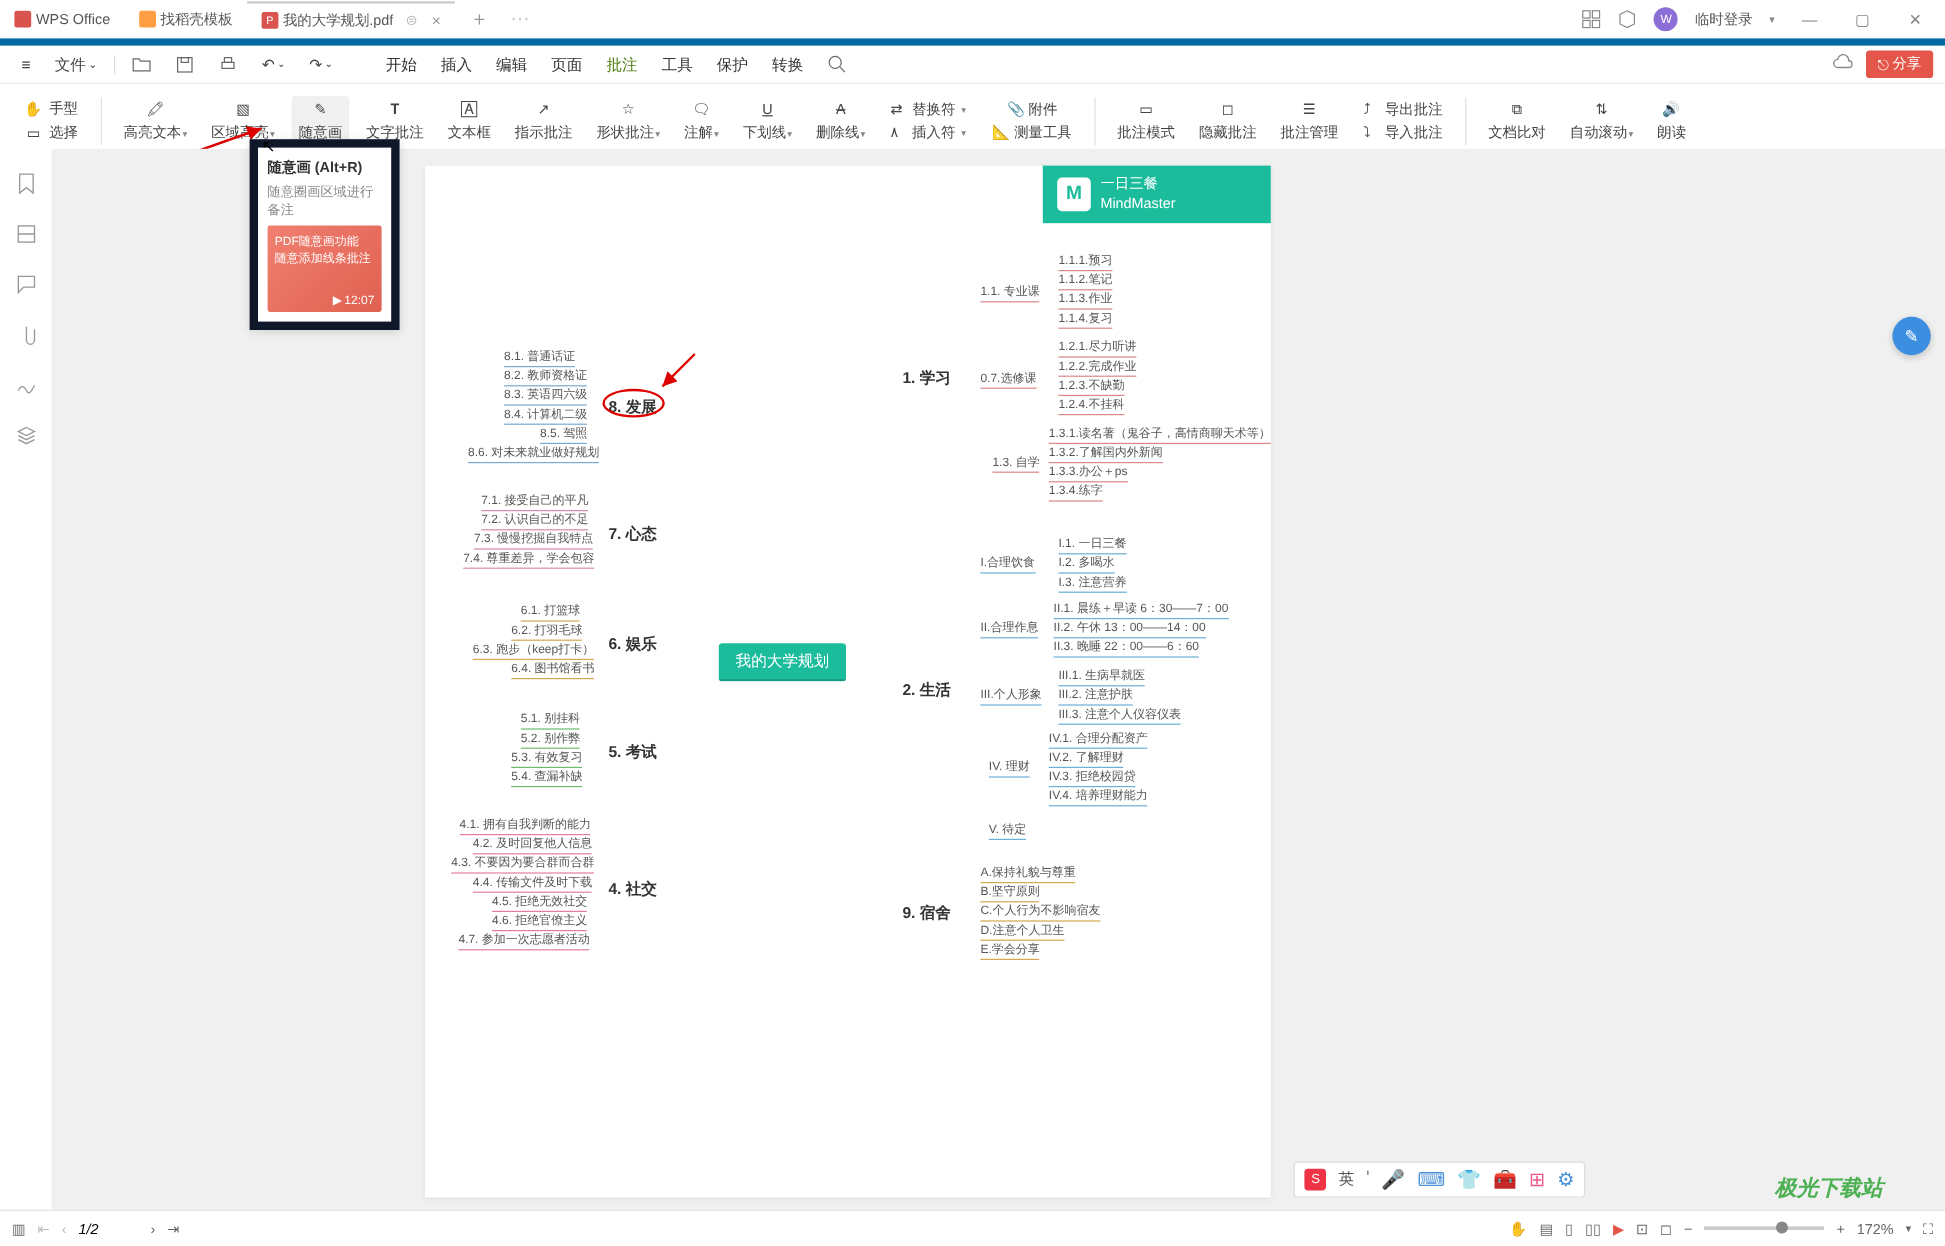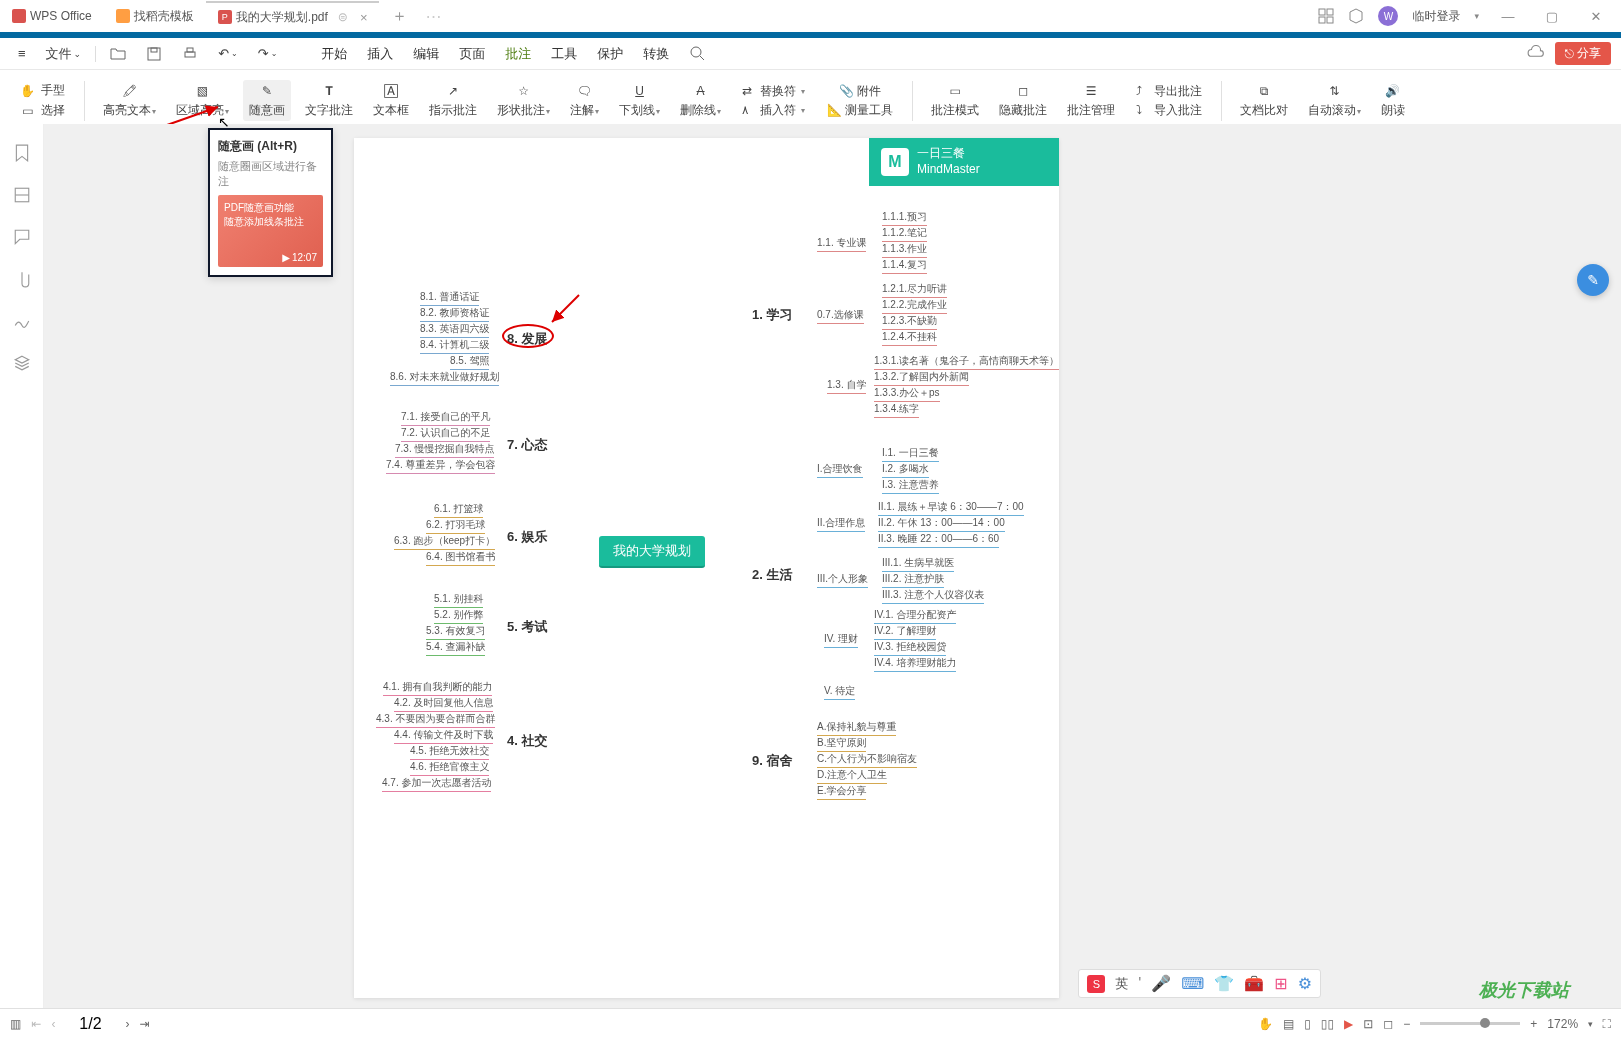--- a/index.html
+++ b/index.html
@@ -36,21 +36,21 @@
 .ribbon-group { display: flex; flex-direction: column; align-items: center; justify-content: center; padding: 0 3px; }
 .ribbon-item { display: flex; flex-direction: column; align-items: center; gap: 2px; padding: 2px 6px; font-size: 12px; color: #444; cursor: pointer; }
 .ribbon-item.active { background: #f0f0f0; border-radius: 3px; }
 .ribbon-row { display: flex; align-items: center; gap: 4px; font-size: 12px; color: #444; padding: 1px 4px; }
 .ribbon-sep { width: 1px; height: 40px; background: #e0e0e0; margin: 0 4px; }
 .rb-icon { width: 18px; height: 18px; display: inline-flex; align-items: center; justify-content: center; }
 .rb-icon-sm { width: 14px; height: 14px; }
 .dd-arrow { font-size: 8px; color: #888; margin-left: 1px; }
 
 
-.tooltip-pop { position: absolute; left: 208px; top: 128px; width: 125px; background: #fff; border: 2px solid #0f172a; box-shadow: 0 2px 8px rgba(0,0,0,0.15); padding: 8px; font-size: 12px; z-index: 100; }
+.tooltip-pop { position: absolute; left: 208px; top: 116px; width: 125px; background: #fff; border: 7px solid #0f172a; box-shadow: 0 2px 8px rgba(0,0,0,0.15); padding: 8px; font-size: 12px; z-index: 100; }
 .tooltip-title { font-weight: bold; color: #333; margin-bottom: 4px; }
 .tooltip-desc { color: #888; font-size: 11px; margin-bottom: 6px; }
 .tooltip-video { width: 100%; height: 72px; background: linear-gradient(135deg,#f08070,#e06050); color: #fff; font-size: 10px; padding: 6px; position: relative; border-radius: 2px; }
 .tooltip-video .vtime { position: absolute; bottom: 4px; right: 6px; font-size: 10px; display: flex; align-items: center; gap: 2px; }
 
 
 .left-sidebar { position: absolute; left: 0; top: 124px; width: 44px; bottom: 30px; background: #fff; border-right: 1px solid #eee; display: flex; flex-direction: column; align-items: center; padding-top: 20px; gap: 24px; }
 .ls-icon { width: 18px; height: 18px; color: #999; }
 
 
@@ -77,21 +77,21 @@
 
 .ime-bar { position: absolute; right: 300px; bottom: 40px; display: flex; align-items: center; gap: 10px; background: #fff; padding: 4px 8px; border: 1px solid #ddd; border-radius: 3px; }
 
 
 .watermark { position: absolute; right: 52px; bottom: 36px; font-size: 18px; color: #4db053; font-style: italic; font-weight: bold; }
 .watermark-sub { position: absolute; right: 52px; bottom: 18px; font-size: 11px; color: #7fc888; }
 
 
 .statusbar { position: absolute; left: 0; right: 0; bottom: 0; height: 30px; background: #fff; border-top: 1px solid #e0e0e0; display: flex; align-items: center; padding: 0 10px; gap: 10px; font-size: 12px; color: #666; }
 .sb-right { margin-left: auto; display: flex; align-items: center; gap: 10px; }
-.page-input { width: 50px; text-align: center; font-size: 16px; border: none; outline: none; }
+.page-input { width: 50px; font-size: 12px; border: none; outline: none; font-style: italic; }
 .zoom-slider { width: 100px; height: 3px; background: #ccc; position: relative; }
 .zoom-handle { position: absolute; left: 60%; top: -4px; width: 10px; height: 10px; background: #888; border-radius: 50%; }
 
 svg { display: block; }
 </style>
 </head>
 <body>
 
 <div class="titlebar">
   <div class="title-tab">

